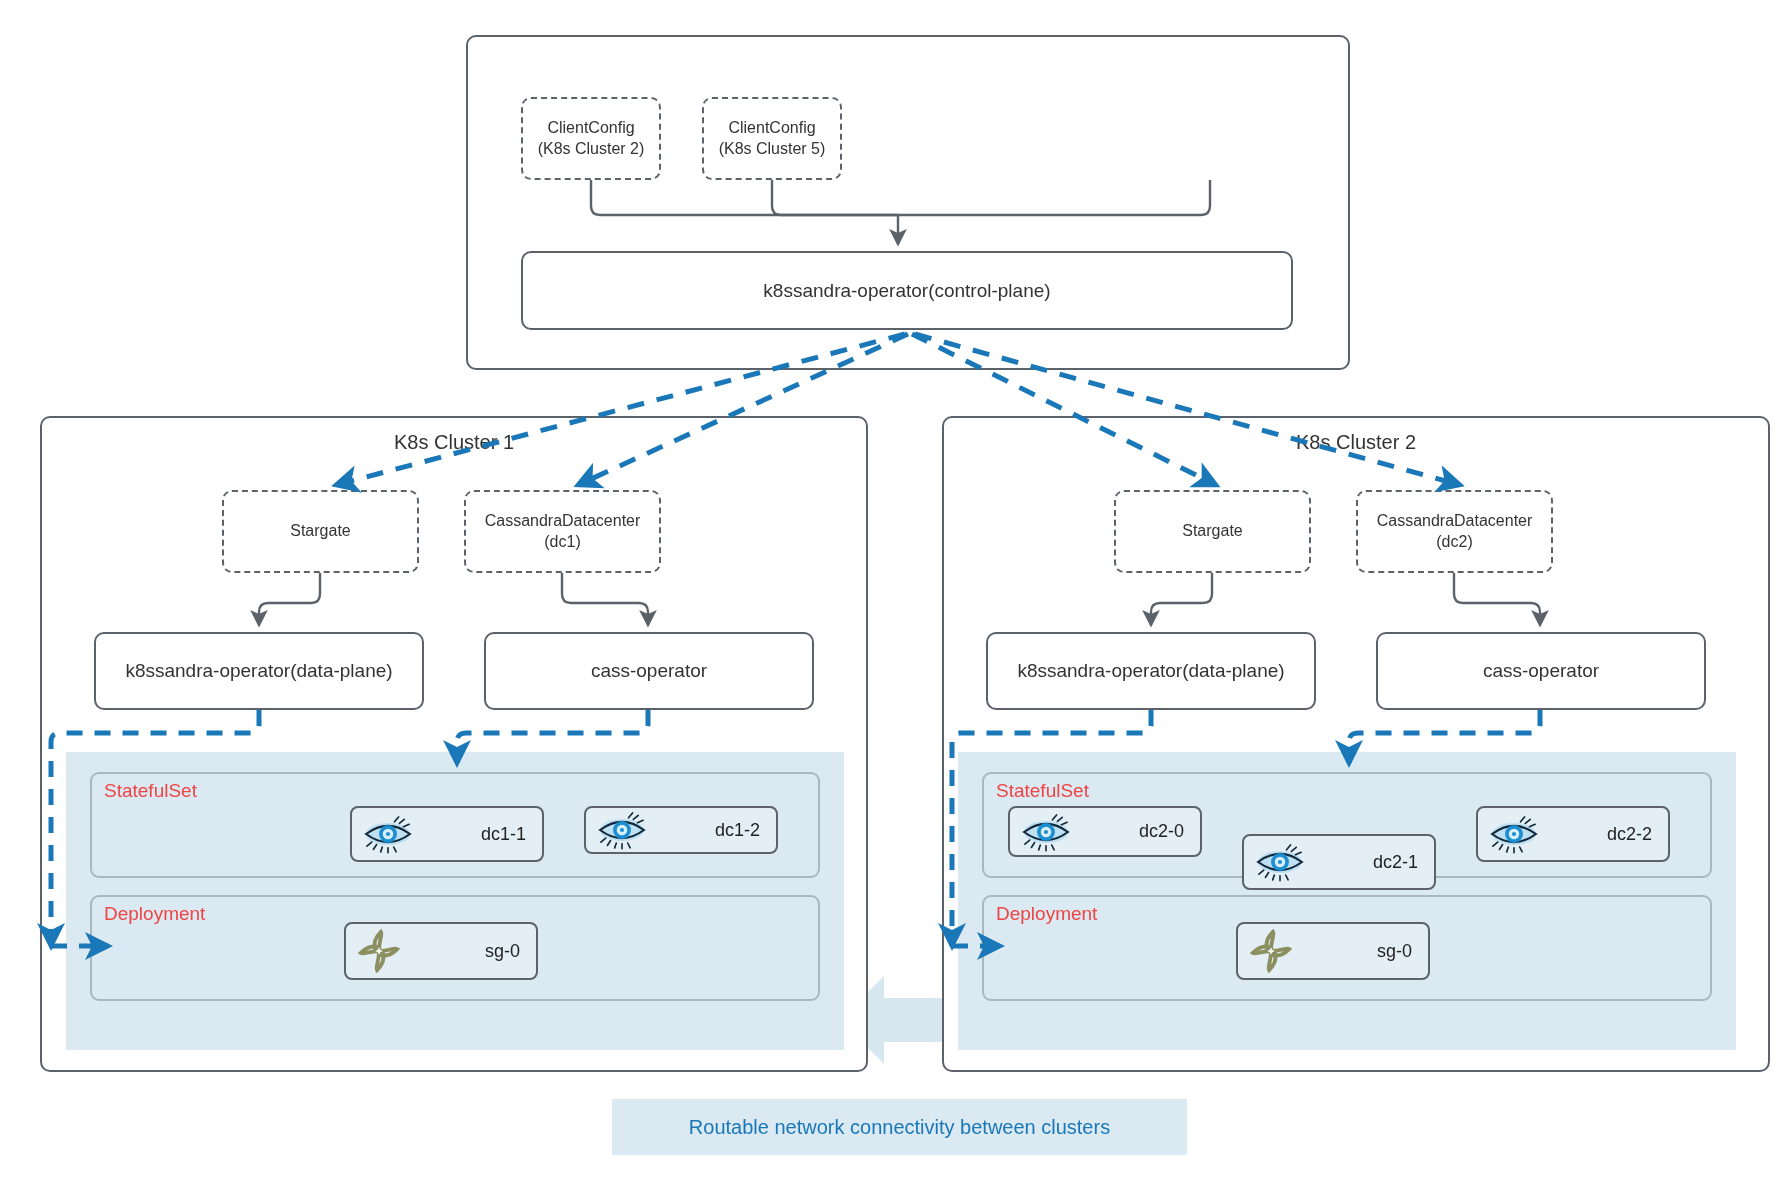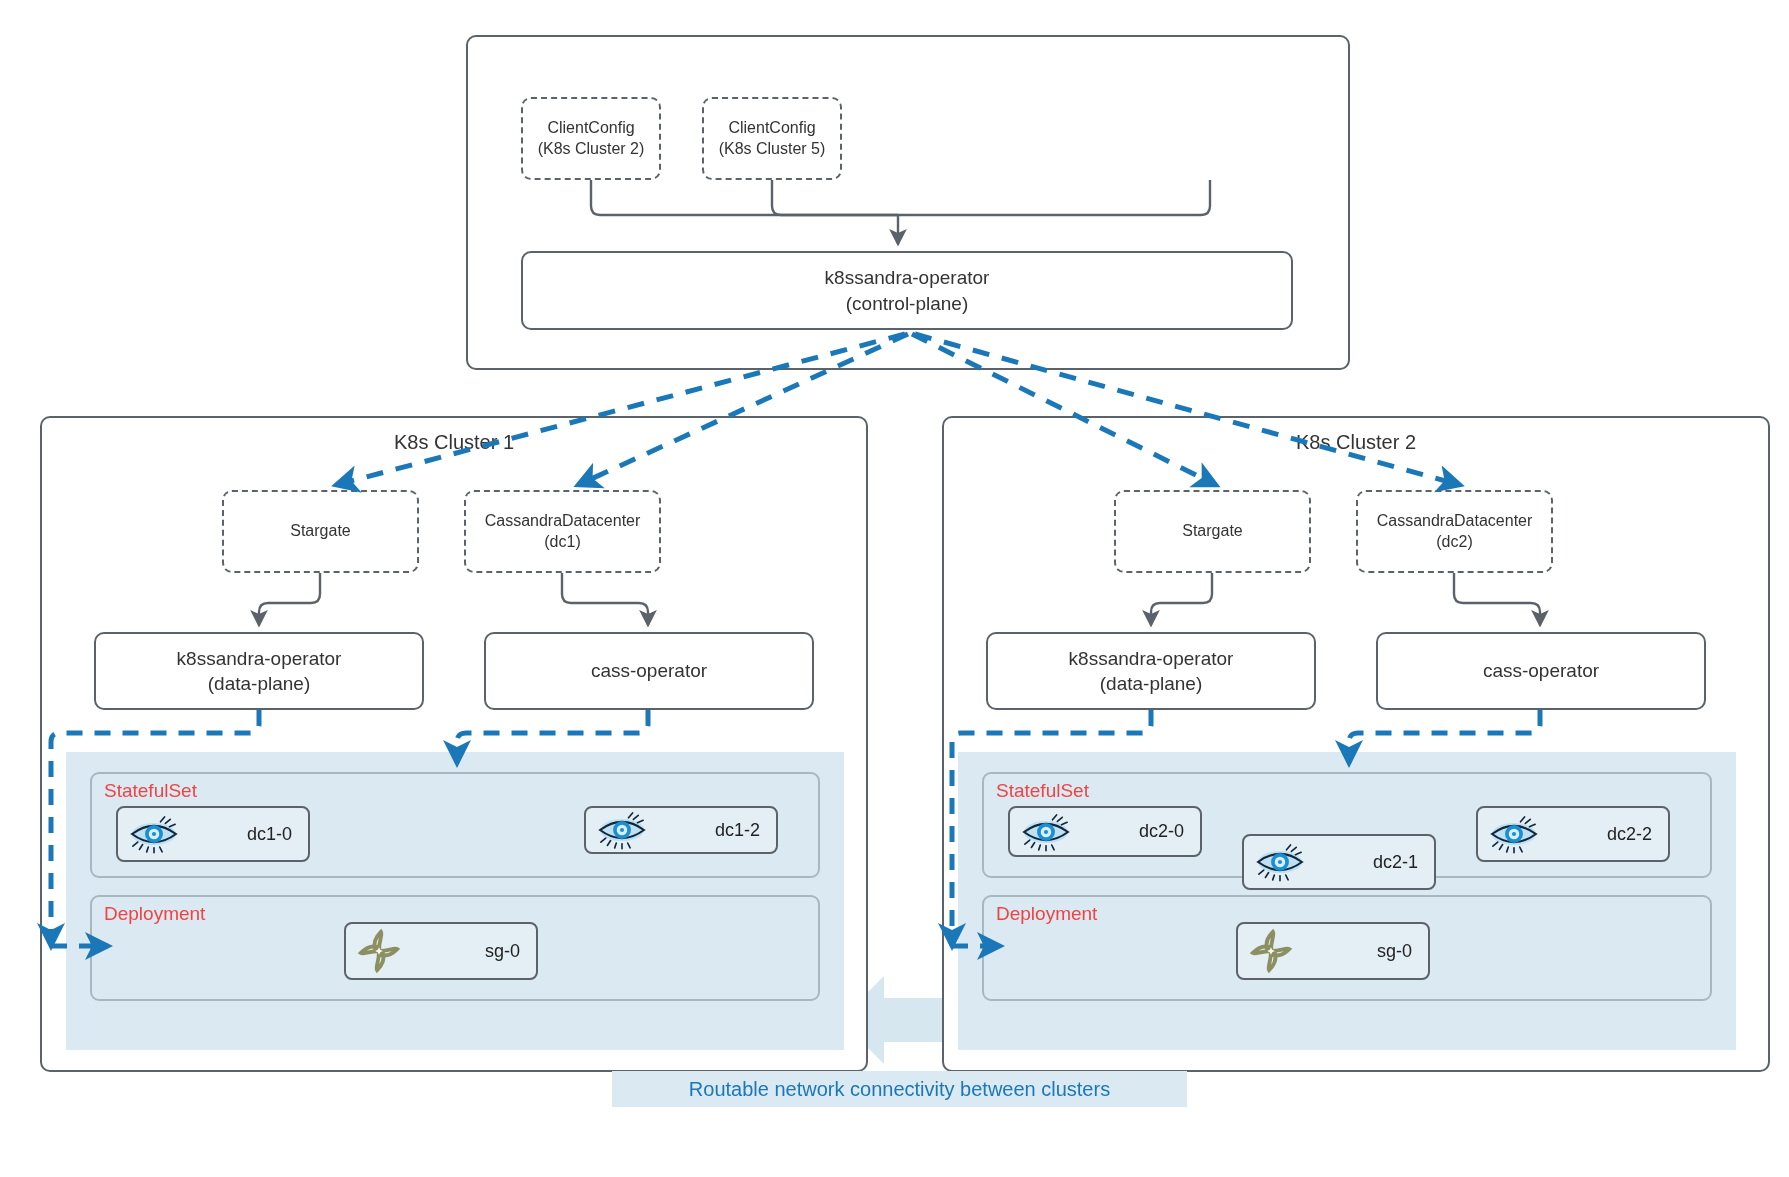--- a/index.html
+++ b/index.html
@@ -53,21 +53,21 @@
     color: #333333;
   }
 
   .op-box {
     position: absolute;
     border: 2.5px solid #5b6269;
     border-radius: 10px;
     background: #ffffff;
     box-sizing: border-box;
     display: flex;
-    flex-direction: column;
+    flex-direction: row;
     align-items: center;
     justify-content: center;
     text-align: center;
     font-size: 19px;
     line-height: 1.32;
     color: #333333;
   }
 
   
   .workload-panel {
@@ -191,39 +191,39 @@
 
   <div class="op-box layer-boxes" style="left:484px; top:632px; width:330px; height:78px;">
     <span>cass-operator</span>
   </div>
 
   <div class="workload-panel layer-boxes" style="left:66px; top:752px; width:778px; height:298px;"></div>
 
   <div class="wl-group layer-boxes" style="left:90px; top:772px; width:730px; height:106px;">
     <span class="wl-group-label">StatefulSet</span>
   </div>
-  <div class="pod layer-boxes" style="left:116px; top:806px; width:194px; height:56px;">
+  <div class="pod layer-boxes" style="left:350px; top:806px; width:194px; height:56px;">
     <svg class="pod-icon" viewBox="0 0 64 46">
       <ellipse cx="32" cy="23" rx="27" ry="13.5" fill="#bfe0f2"></ellipse>
       <path d="M5 23 Q32 3 59 23 Q32 43 5 23 Z" fill="none" stroke="#10283a" stroke-width="2.6"></path>
       <circle cx="32" cy="23" r="11" fill="#1b8fd1"></circle>
       <circle cx="32" cy="23" r="6.5" fill="#d8eef9"></circle>
       <circle cx="32" cy="23" r="2.6" fill="#1b8fd1"></circle>
       <g stroke="#10283a" stroke-width="2" stroke-linecap="round">
         <path d="M40 8 L45 2"></path>
           <path d="M46 10 L52 5"></path>
           <path d="M51 14 L58 11"></path>
         <path d="M18 36 L14 42"></path>
           <path d="M25 39 L23 45"></path>
           <path d="M32 40 L32 46"></path>
         <path d="M39 39 L42 45"></path>
           <path d="M12 33 L6 38"></path>
       </g>
     </svg>
-    <span class="pod-label">dc1-0</span>
+    <span class="pod-label">dc1-1</span>
   </div>
   <div class="pod layer-boxes" style="left:584px; top:806px; width:194px; height:48px;">
     <svg class="pod-icon" viewBox="0 0 64 46">
       <ellipse cx="32" cy="23" rx="27" ry="13.5" fill="#bfe0f2"></ellipse>
       <path d="M5 23 Q32 3 59 23 Q32 43 5 23 Z" fill="none" stroke="#10283a" stroke-width="2.6"></path>
       <circle cx="32" cy="23" r="11" fill="#1b8fd1"></circle>
       <circle cx="32" cy="23" r="6.5" fill="#d8eef9"></circle>
       <circle cx="32" cy="23" r="2.6" fill="#1b8fd1"></circle>
       <g stroke="#10283a" stroke-width="2" stroke-linecap="round">
         <path d="M40 8 L45 2"></path>
@@ -351,21 +351,21 @@
         <path d="M24 24 C24 12 28 7 26 4 C20 10 18 16 20 22"></path>
         <path d="M24 24 C35 24 40 20 43 22 C37 28 31 30 25 28"></path>
         <path d="M24 24 C24 36 20 41 22 44 C28 38 30 32 28 26"></path>
         <path d="M24 24 C13 24 8 28 5 26 C11 20 17 18 23 20"></path>
       </g>
       <path d="M24 20 L25.3 22.7 L28 24 L25.3 25.3 L24 28 L22.7 25.3 L20 24 L22.7 22.7 Z" fill="#f5f7f0"></path>
     </svg>
     <span class="pod-label">sg-0</span>
   </div>
 
-  <div class="footer-banner layer-boxes" style="left:612px; top:1071px; width:575px; height:36px;">
+  <div class="footer-banner layer-boxes" style="left:612px; top:1099px; width:575px; height:56px;">
     <span>Routable network connectivity between clusters</span>
   </div>
 
   <svg class="overlay ovl-over" viewBox="0 0 1789 1177">
     <defs>
       <marker id="grayArrow" markerWidth="9" markerHeight="9" refX="6.2" refY="4.5" orient="auto" markerUnits="strokeWidth">
         <path d="M0,0.8 L7.2,4.5 L0,8.2 L1.6,4.5 Z" fill="#5b6269"></path>
       </marker>
       <marker id="blueArrow" markerWidth="6.2" markerHeight="6.2" refX="4.6" refY="3.1" orient="auto" markerUnits="strokeWidth">
         <path d="M0,0.3 L5.6,3.1 L0,5.9 L1.4,3.1 Z" fill="#1a78b8"></path>

